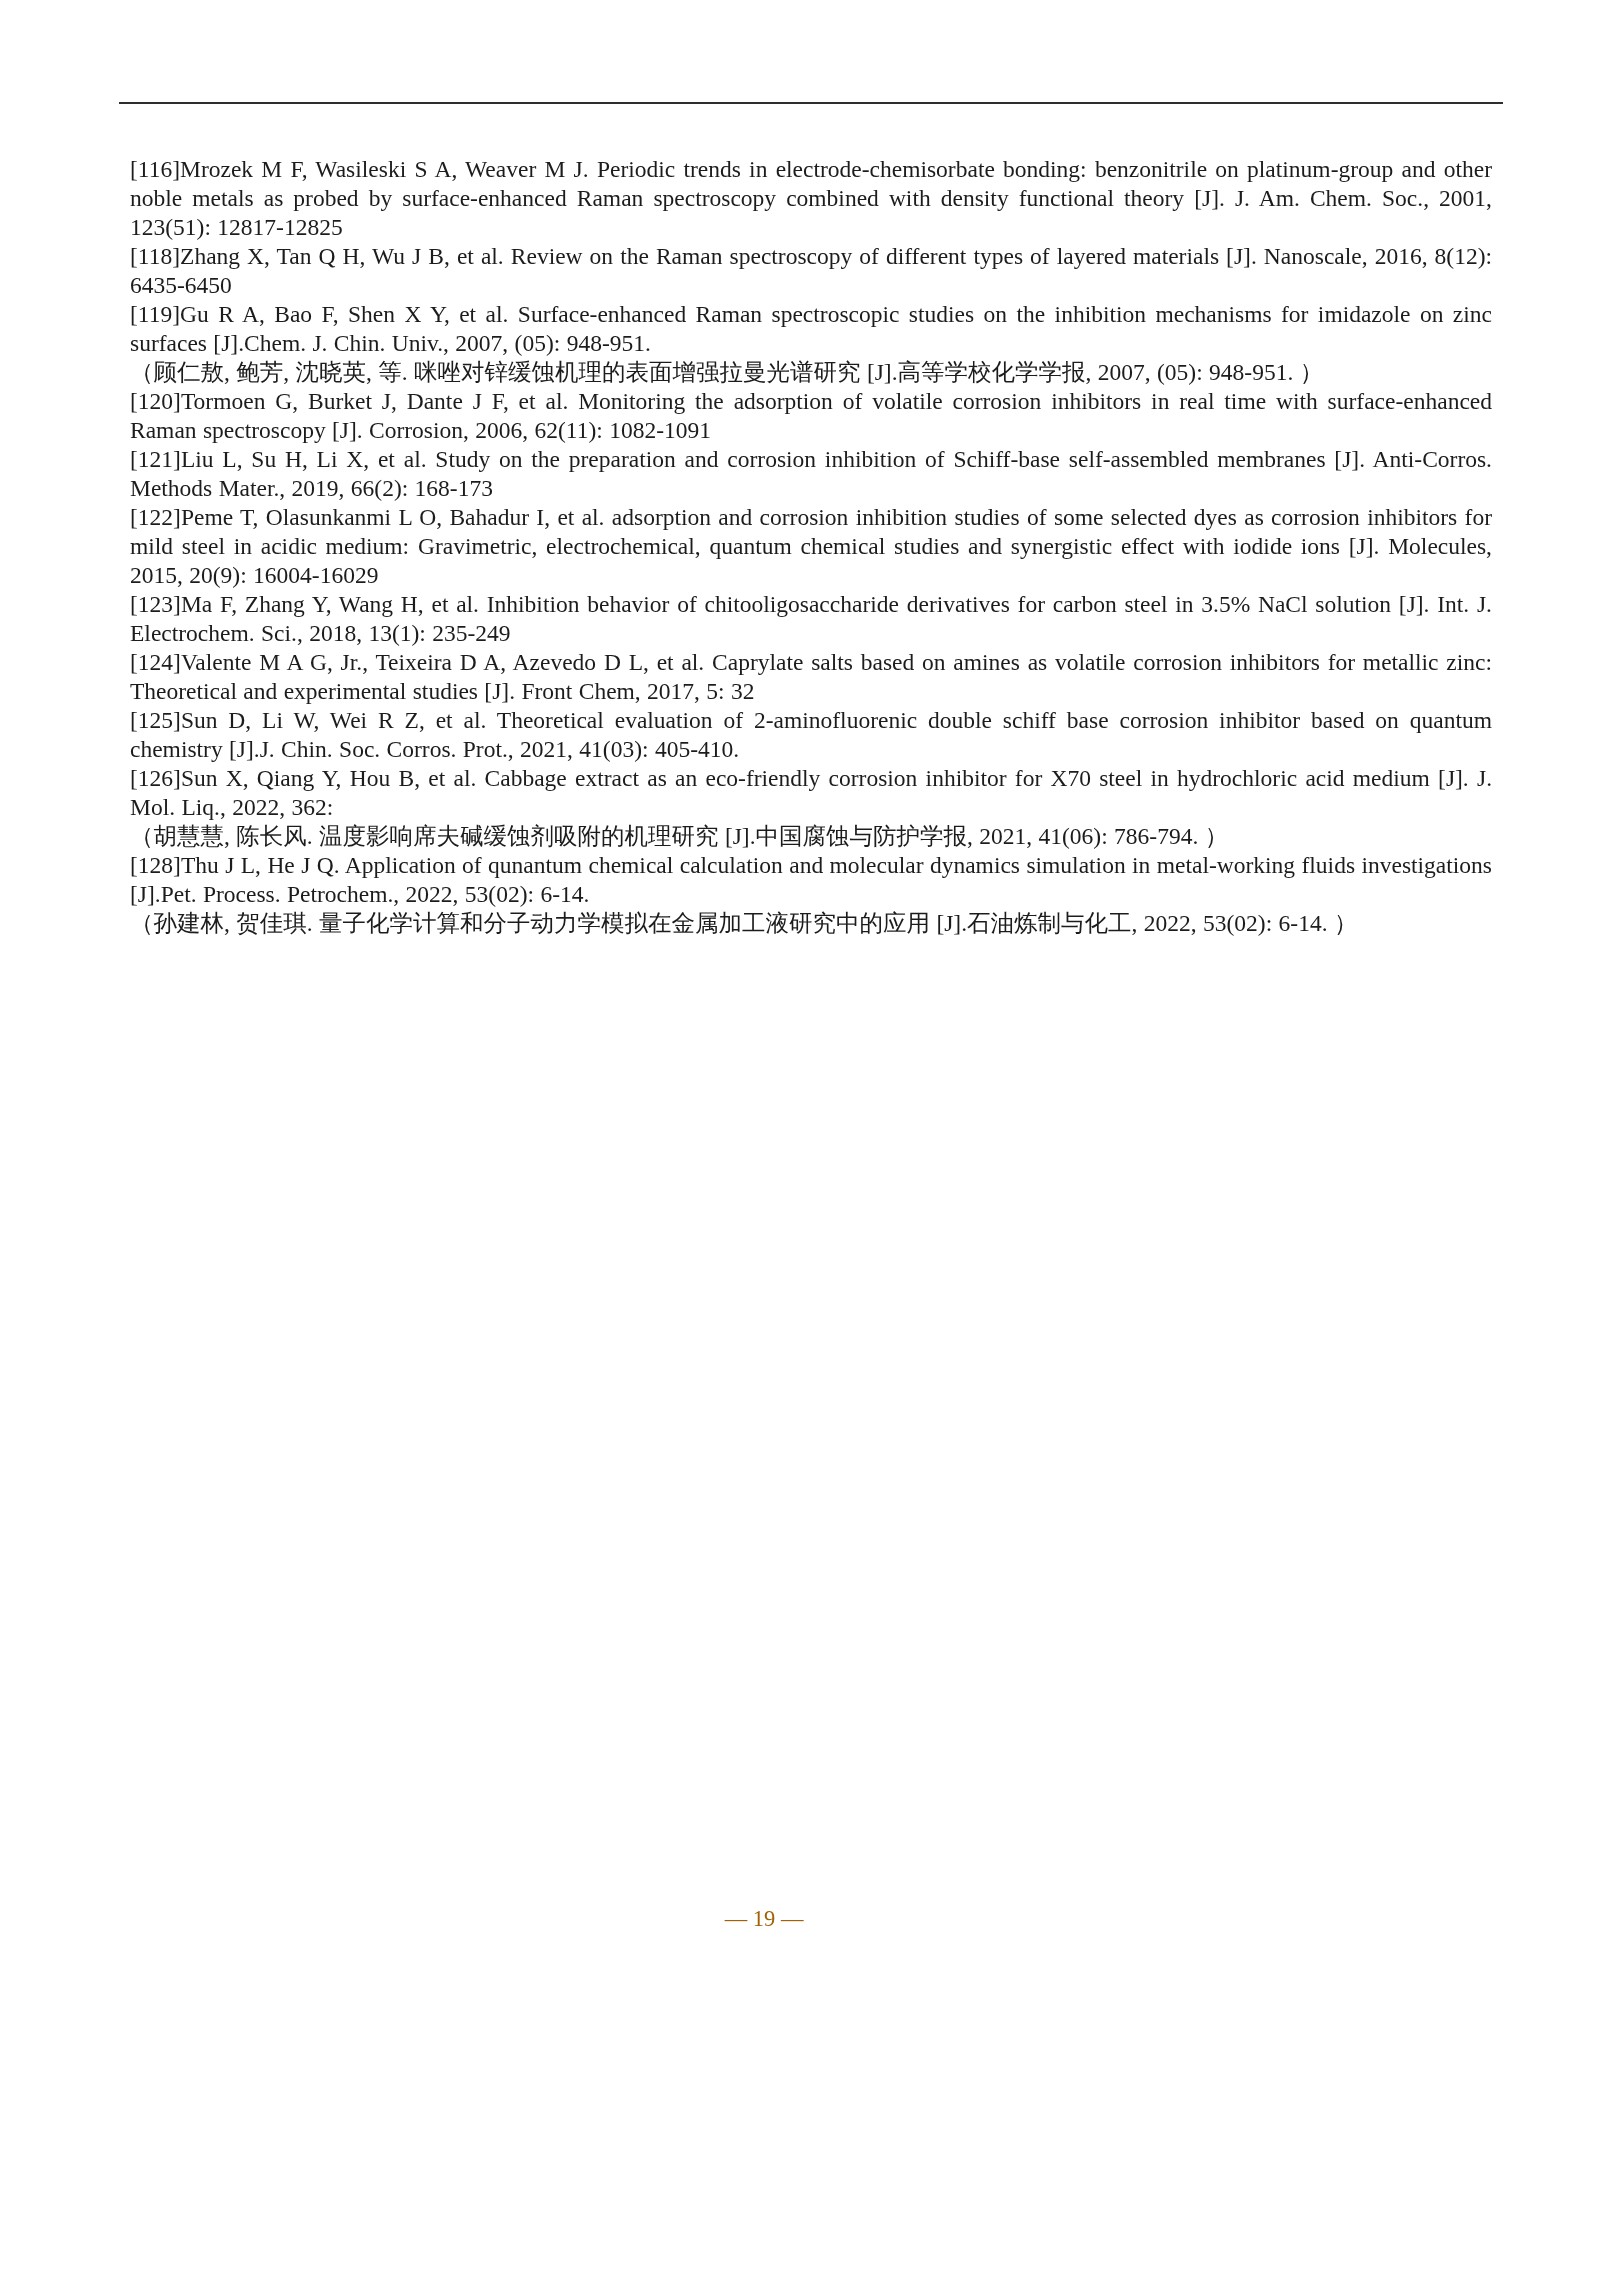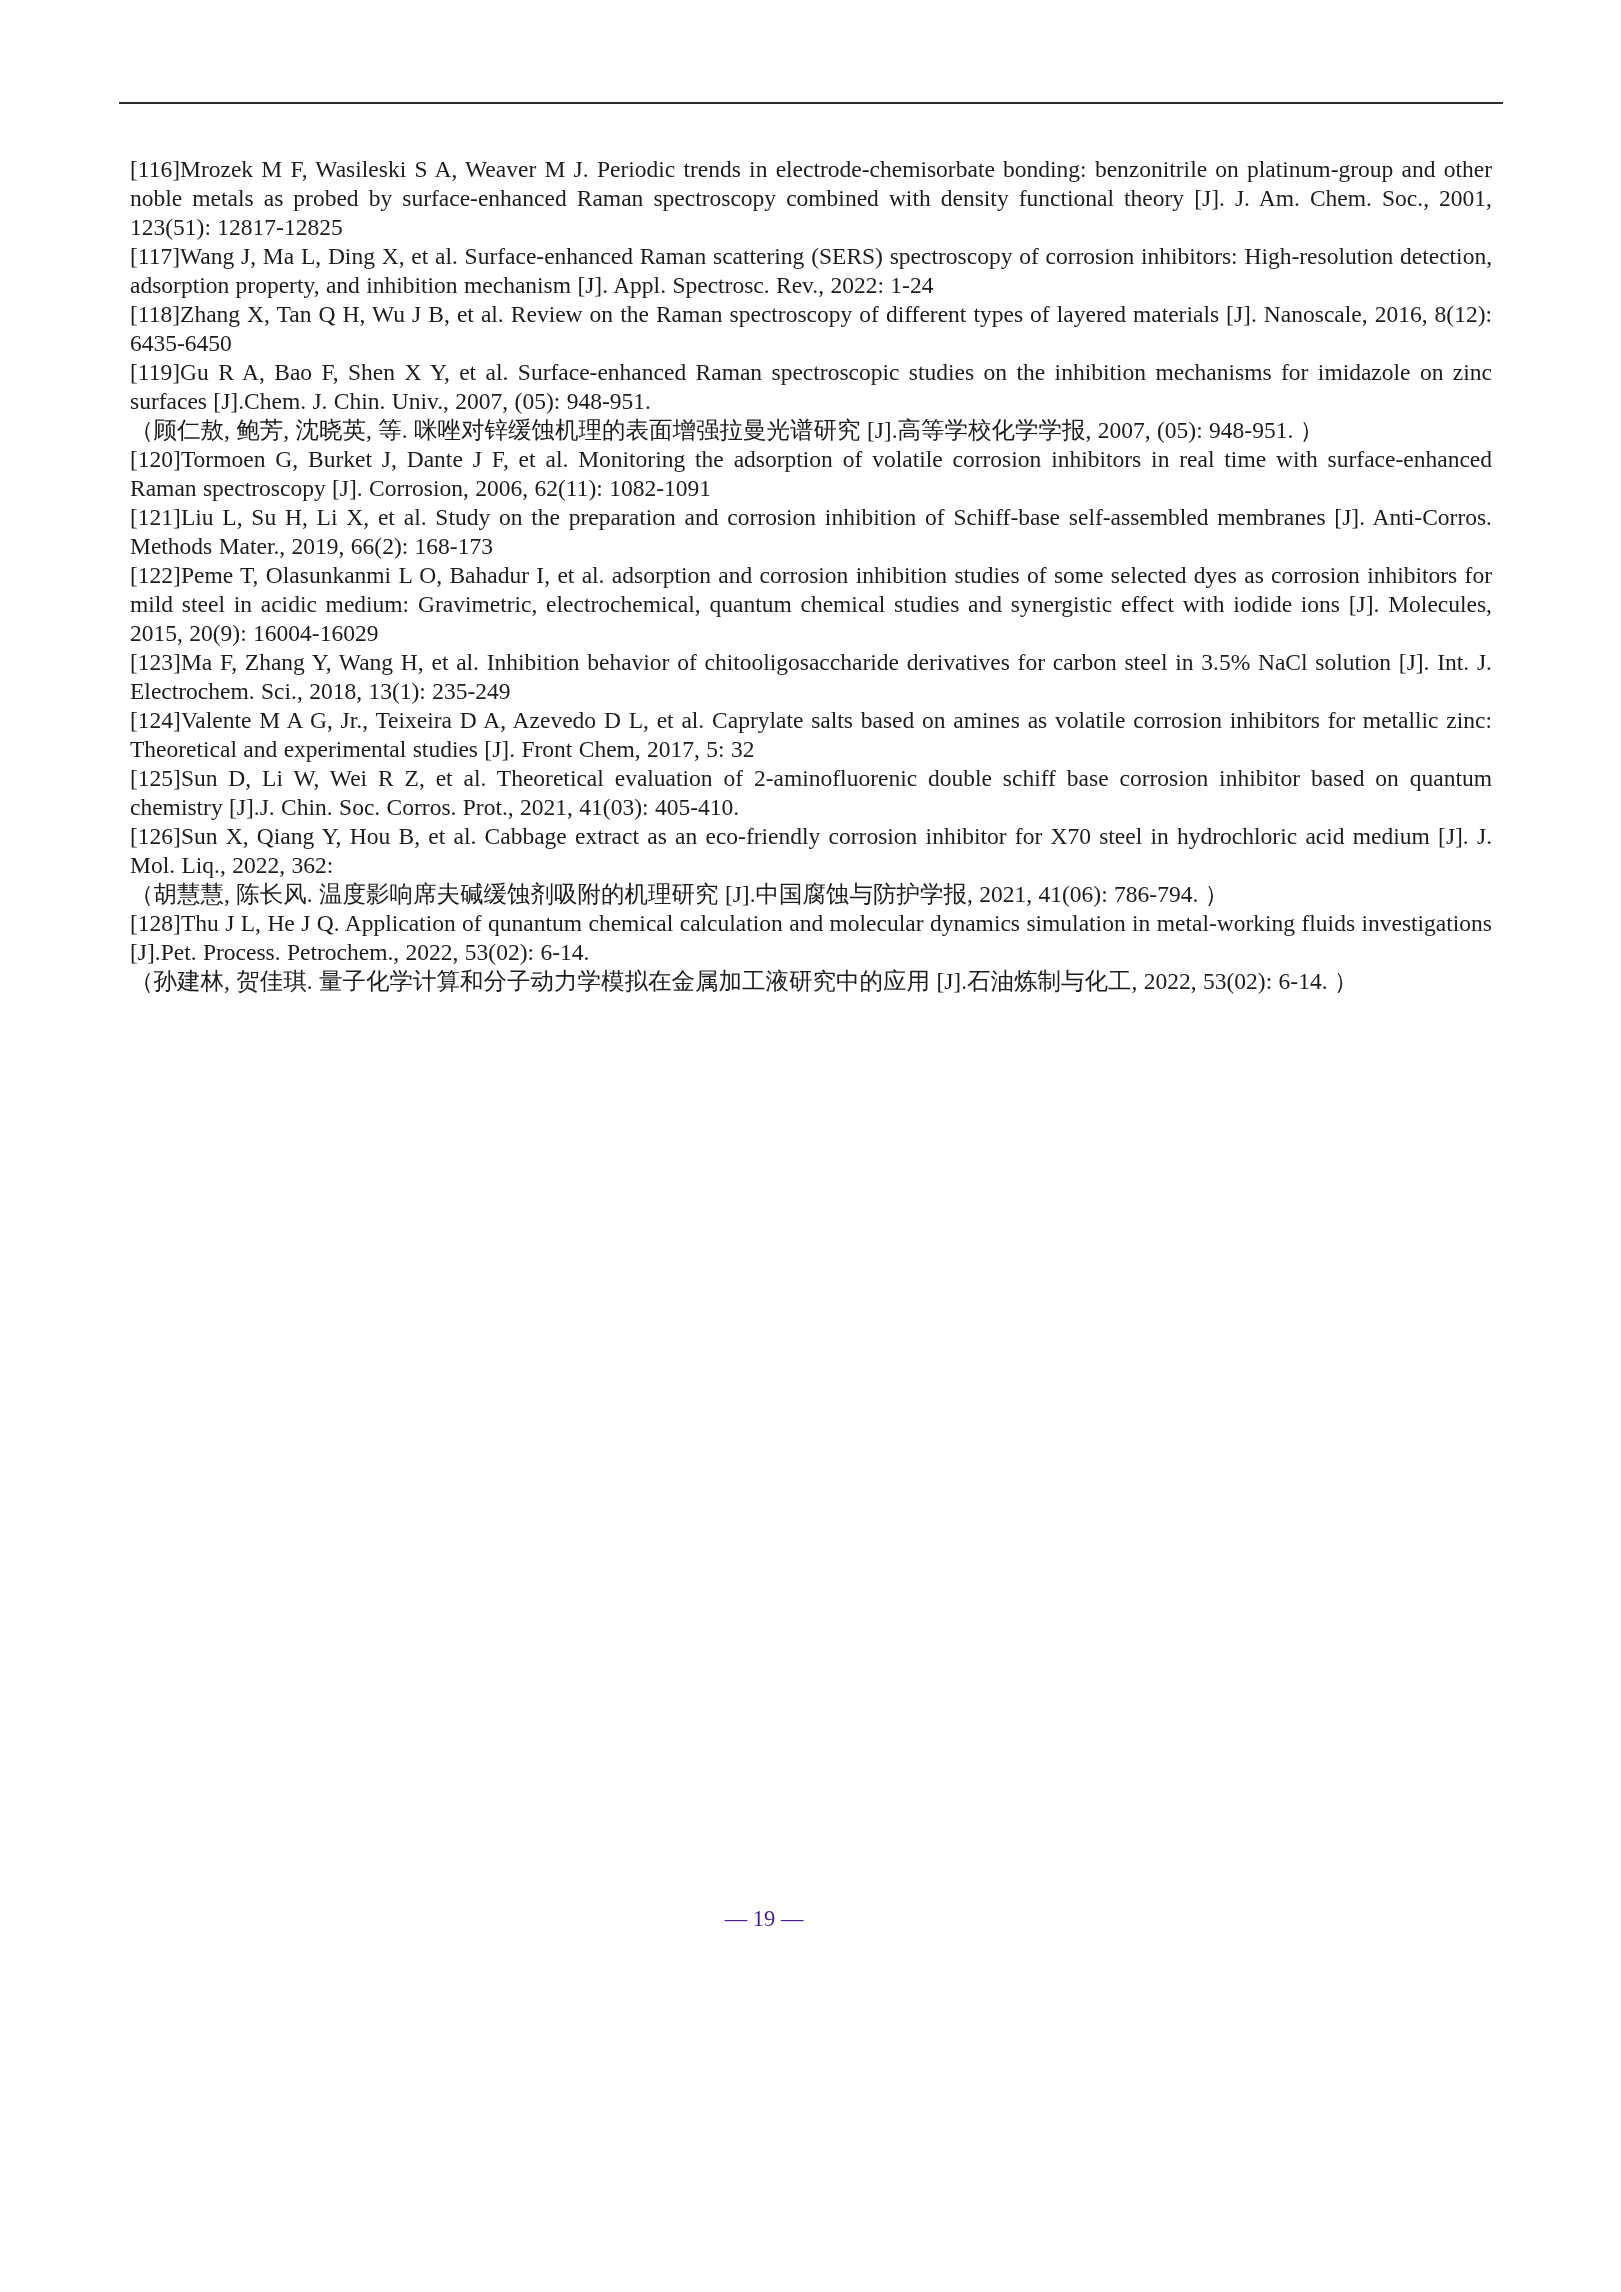--- a/index.html
+++ b/index.html
@@ -47,33 +47,32 @@
     word-spacing: 0.5px;
   }
   .page-number {
     position: absolute;
     top: 1905px;
     left: 0;
     width: 100%;
     text-align: center;
     font-size: 22.5px;
     line-height: 27.4px;
-    color: #4c1d95;
+    color: #a16207;
   }
 </style>
 </head>
 <body>
 
 <div class="sheet">
 
   <div class="header-rule"></div>
 
   <div class="content">
     <p class="ref">[116]Mrozek M F, Wasileski S A, Weaver M J. Periodic trends in electrode-chemisorbate bonding: benzonitrile on platinum-group and other noble metals as probed by surface-enhanced Raman spectroscopy combined with density functional theory [J]. J. Am. Chem. Soc., 2001, 123(51): 12817-12825</p>
-    <p class="ref">[117]Wang J, Ma L, Ding X, et al. Surface-enhanced Raman scattering (SERS) spectroscopy of corrosion inhibitors: High-resolution detection, adsorption property, and inhibition mechanism [J]. Appl. Spectrosc. Rev., 2022: 1-24</p>
     <p class="ref">[118]Zhang X, Tan Q H, Wu J B, et al. Review on the Raman spectroscopy of different types of layered materials [J]. Nanoscale, 2016, 8(12): 6435-6450</p>
     <p class="ref">[119]Gu R A, Bao F, Shen X Y, et al. Surface-enhanced Raman spectroscopic studies on the inhibition mechanisms for imidazole on zinc surfaces [J].Chem. J. Chin. Univ., 2007, (05): 948-951.</p>
     <p class="ref">（顾仁敖, 鲍芳, 沈晓英, 等. 咪唑对锌缓蚀机理的表面增强拉曼光谱研究 [J].高等学校化学学报, 2007, (05): 948-951. ）</p>
     <p class="ref">[120]Tormoen G, Burket J, Dante J F, et al. Monitoring the adsorption of volatile corrosion inhibitors in real time with surface-enhanced Raman spectroscopy [J]. Corrosion, 2006, 62(11): 1082-1091</p>
     <p class="ref">[121]Liu L, Su H, Li X, et al. Study on the preparation and corrosion inhibition of Schiff-base self-assembled membranes [J]. Anti-Corros. Methods Mater., 2019, 66(2): 168-173</p>
     <p class="ref">[122]Peme T, Olasunkanmi L O, Bahadur I, et al. adsorption and corrosion inhibition studies of some selected dyes as corrosion inhibitors for mild steel in acidic medium: Gravimetric, electrochemical, quantum chemical studies and synergistic effect with iodide ions [J]. Molecules, 2015, 20(9): 16004-16029</p>
     <p class="ref">[123]Ma F, Zhang Y, Wang H, et al. Inhibition behavior of chitooligosaccharide derivatives for carbon steel in 3.5% NaCl solution [J]. Int. J. Electrochem. Sci., 2018, 13(1): 235-249</p>
     <p class="ref">[124]Valente M A G, Jr., Teixeira D A, Azevedo D L, et al. Caprylate salts based on amines as volatile corrosion inhibitors for metallic zinc: Theoretical and experimental studies [J]. Front Chem, 2017, 5: 32</p>
     <p class="ref">[125]Sun D, Li W, Wei R Z, et al. Theoretical evaluation of 2-aminofluorenic double schiff base corrosion inhibitor based on quantum chemistry [J].J. Chin. Soc. Corros. Prot., 2021, 41(03): 405-410.</p>
     <p class="ref">[126]Sun X, Qiang Y, Hou B, et al. Cabbage extract as an eco-friendly corrosion inhibitor for X70 steel in hydrochloric acid medium [J]. J. Mol. Liq., 2022, 362:</p>

